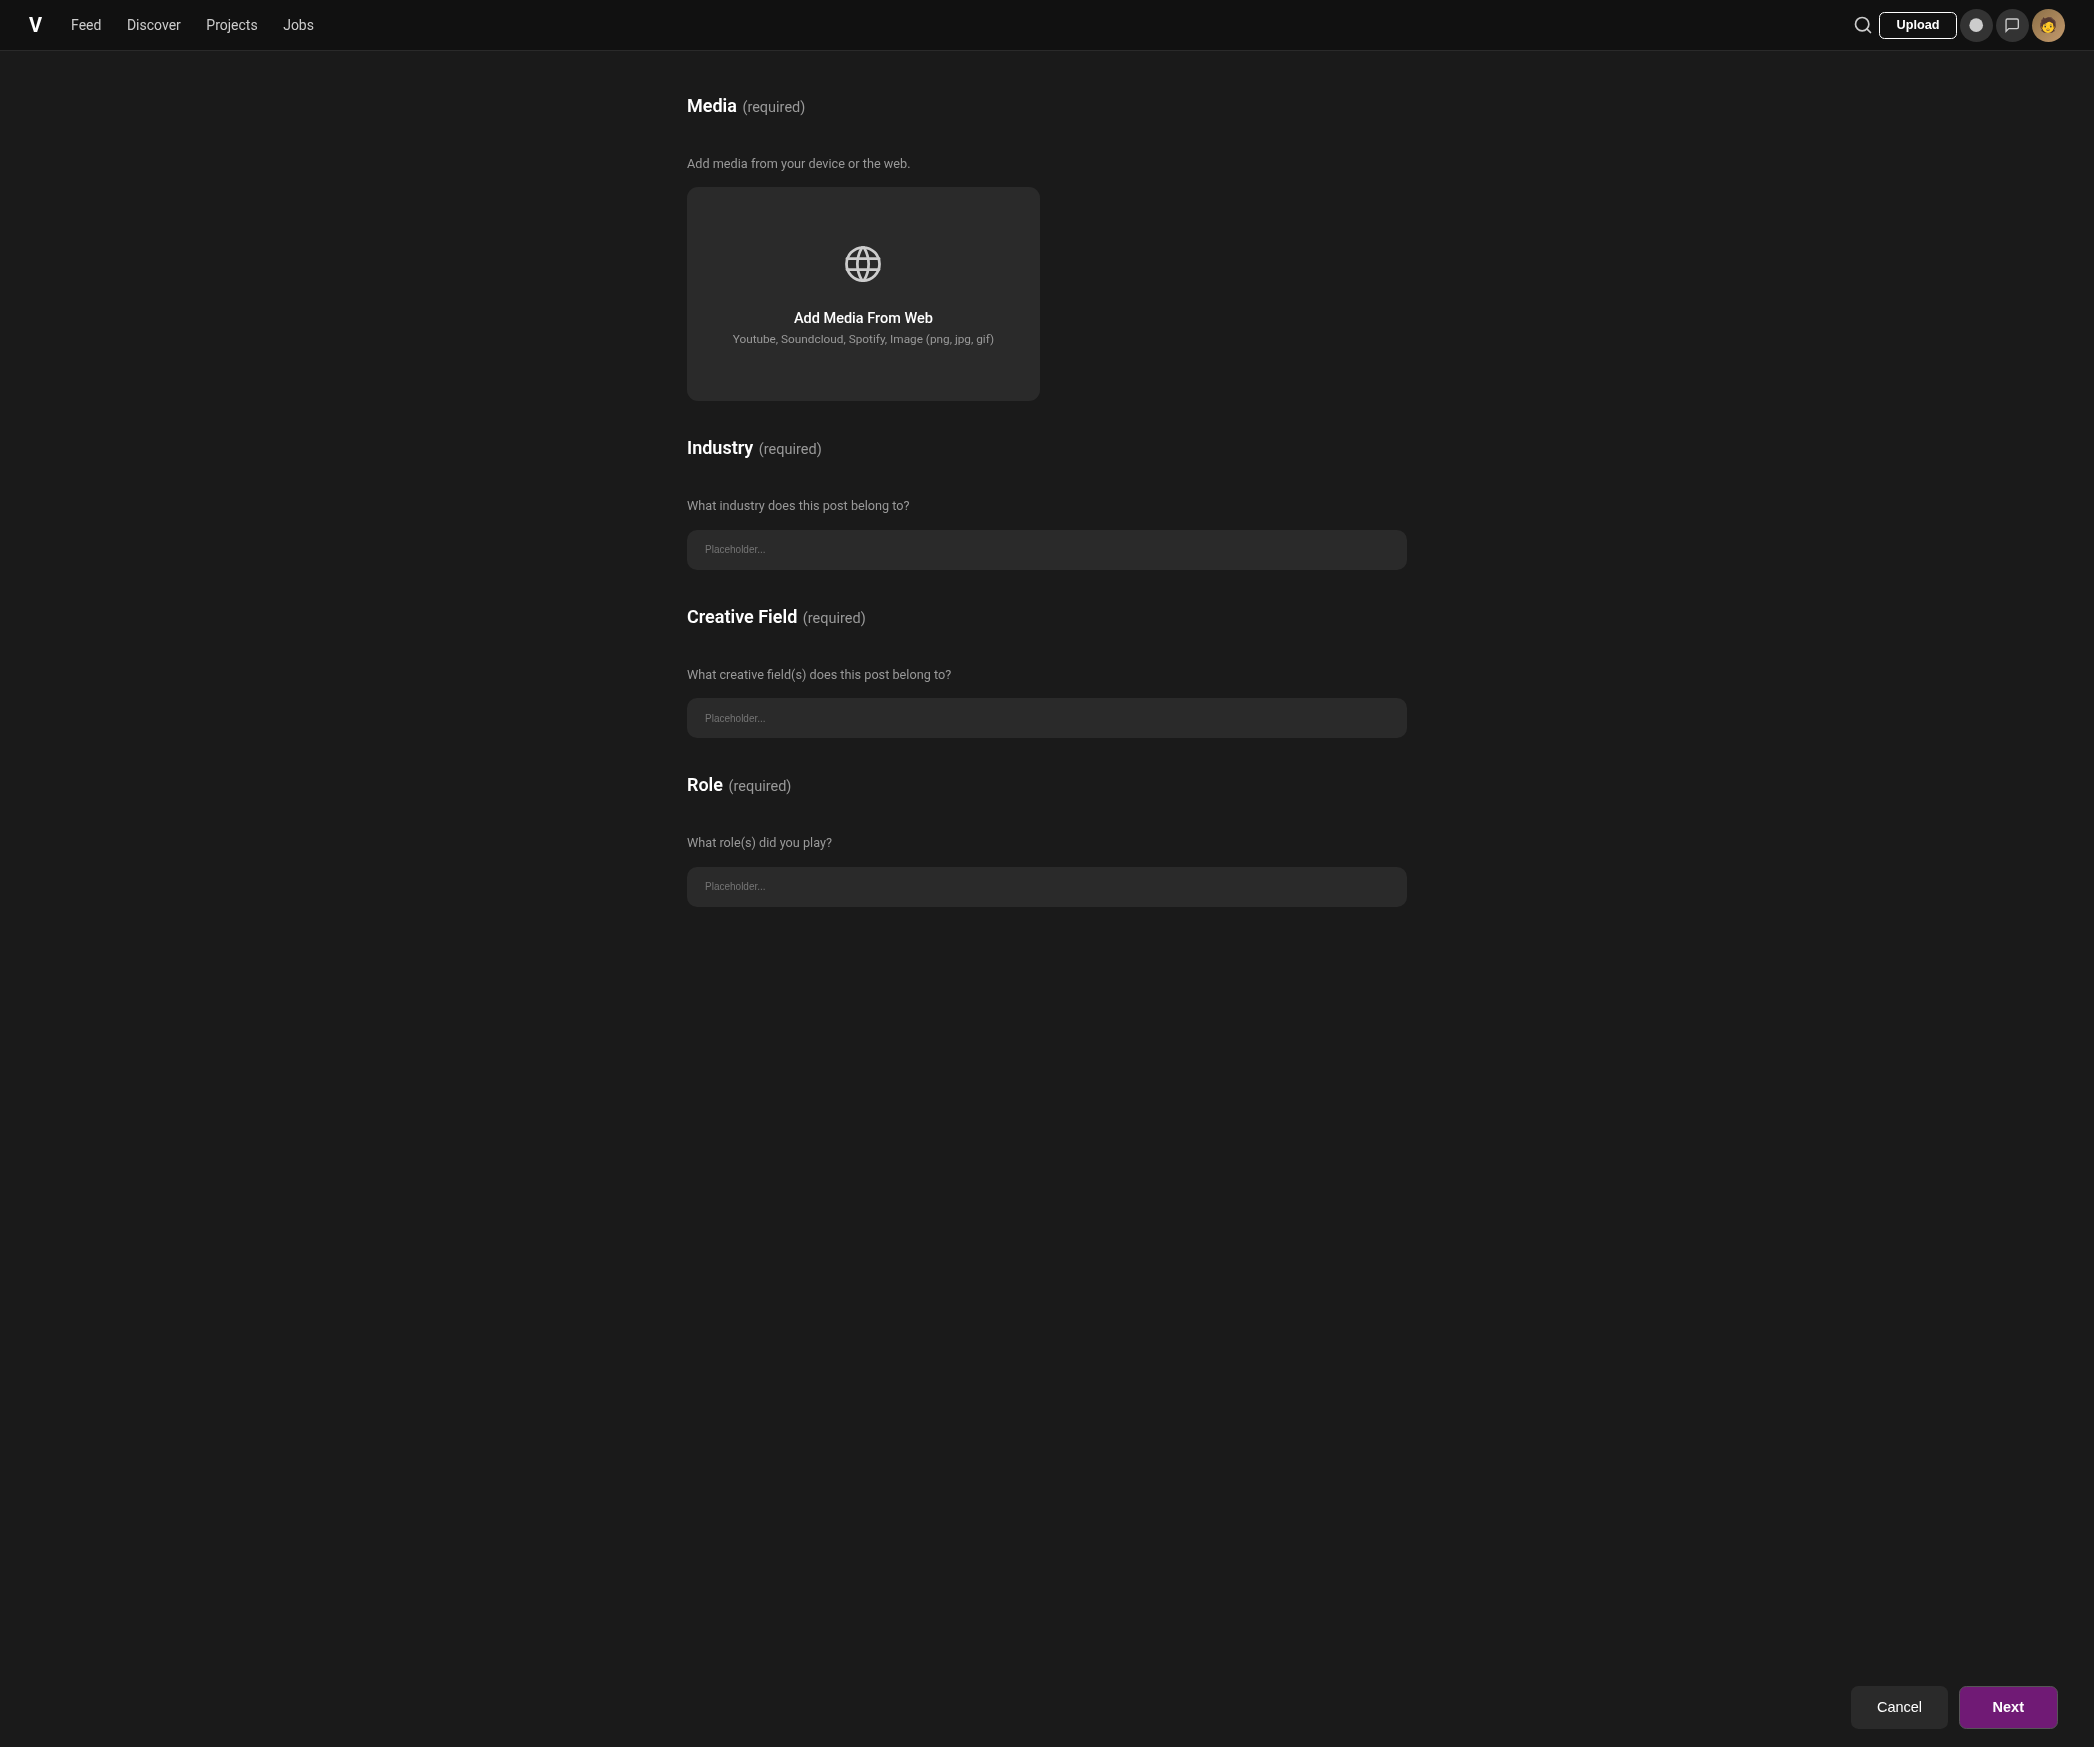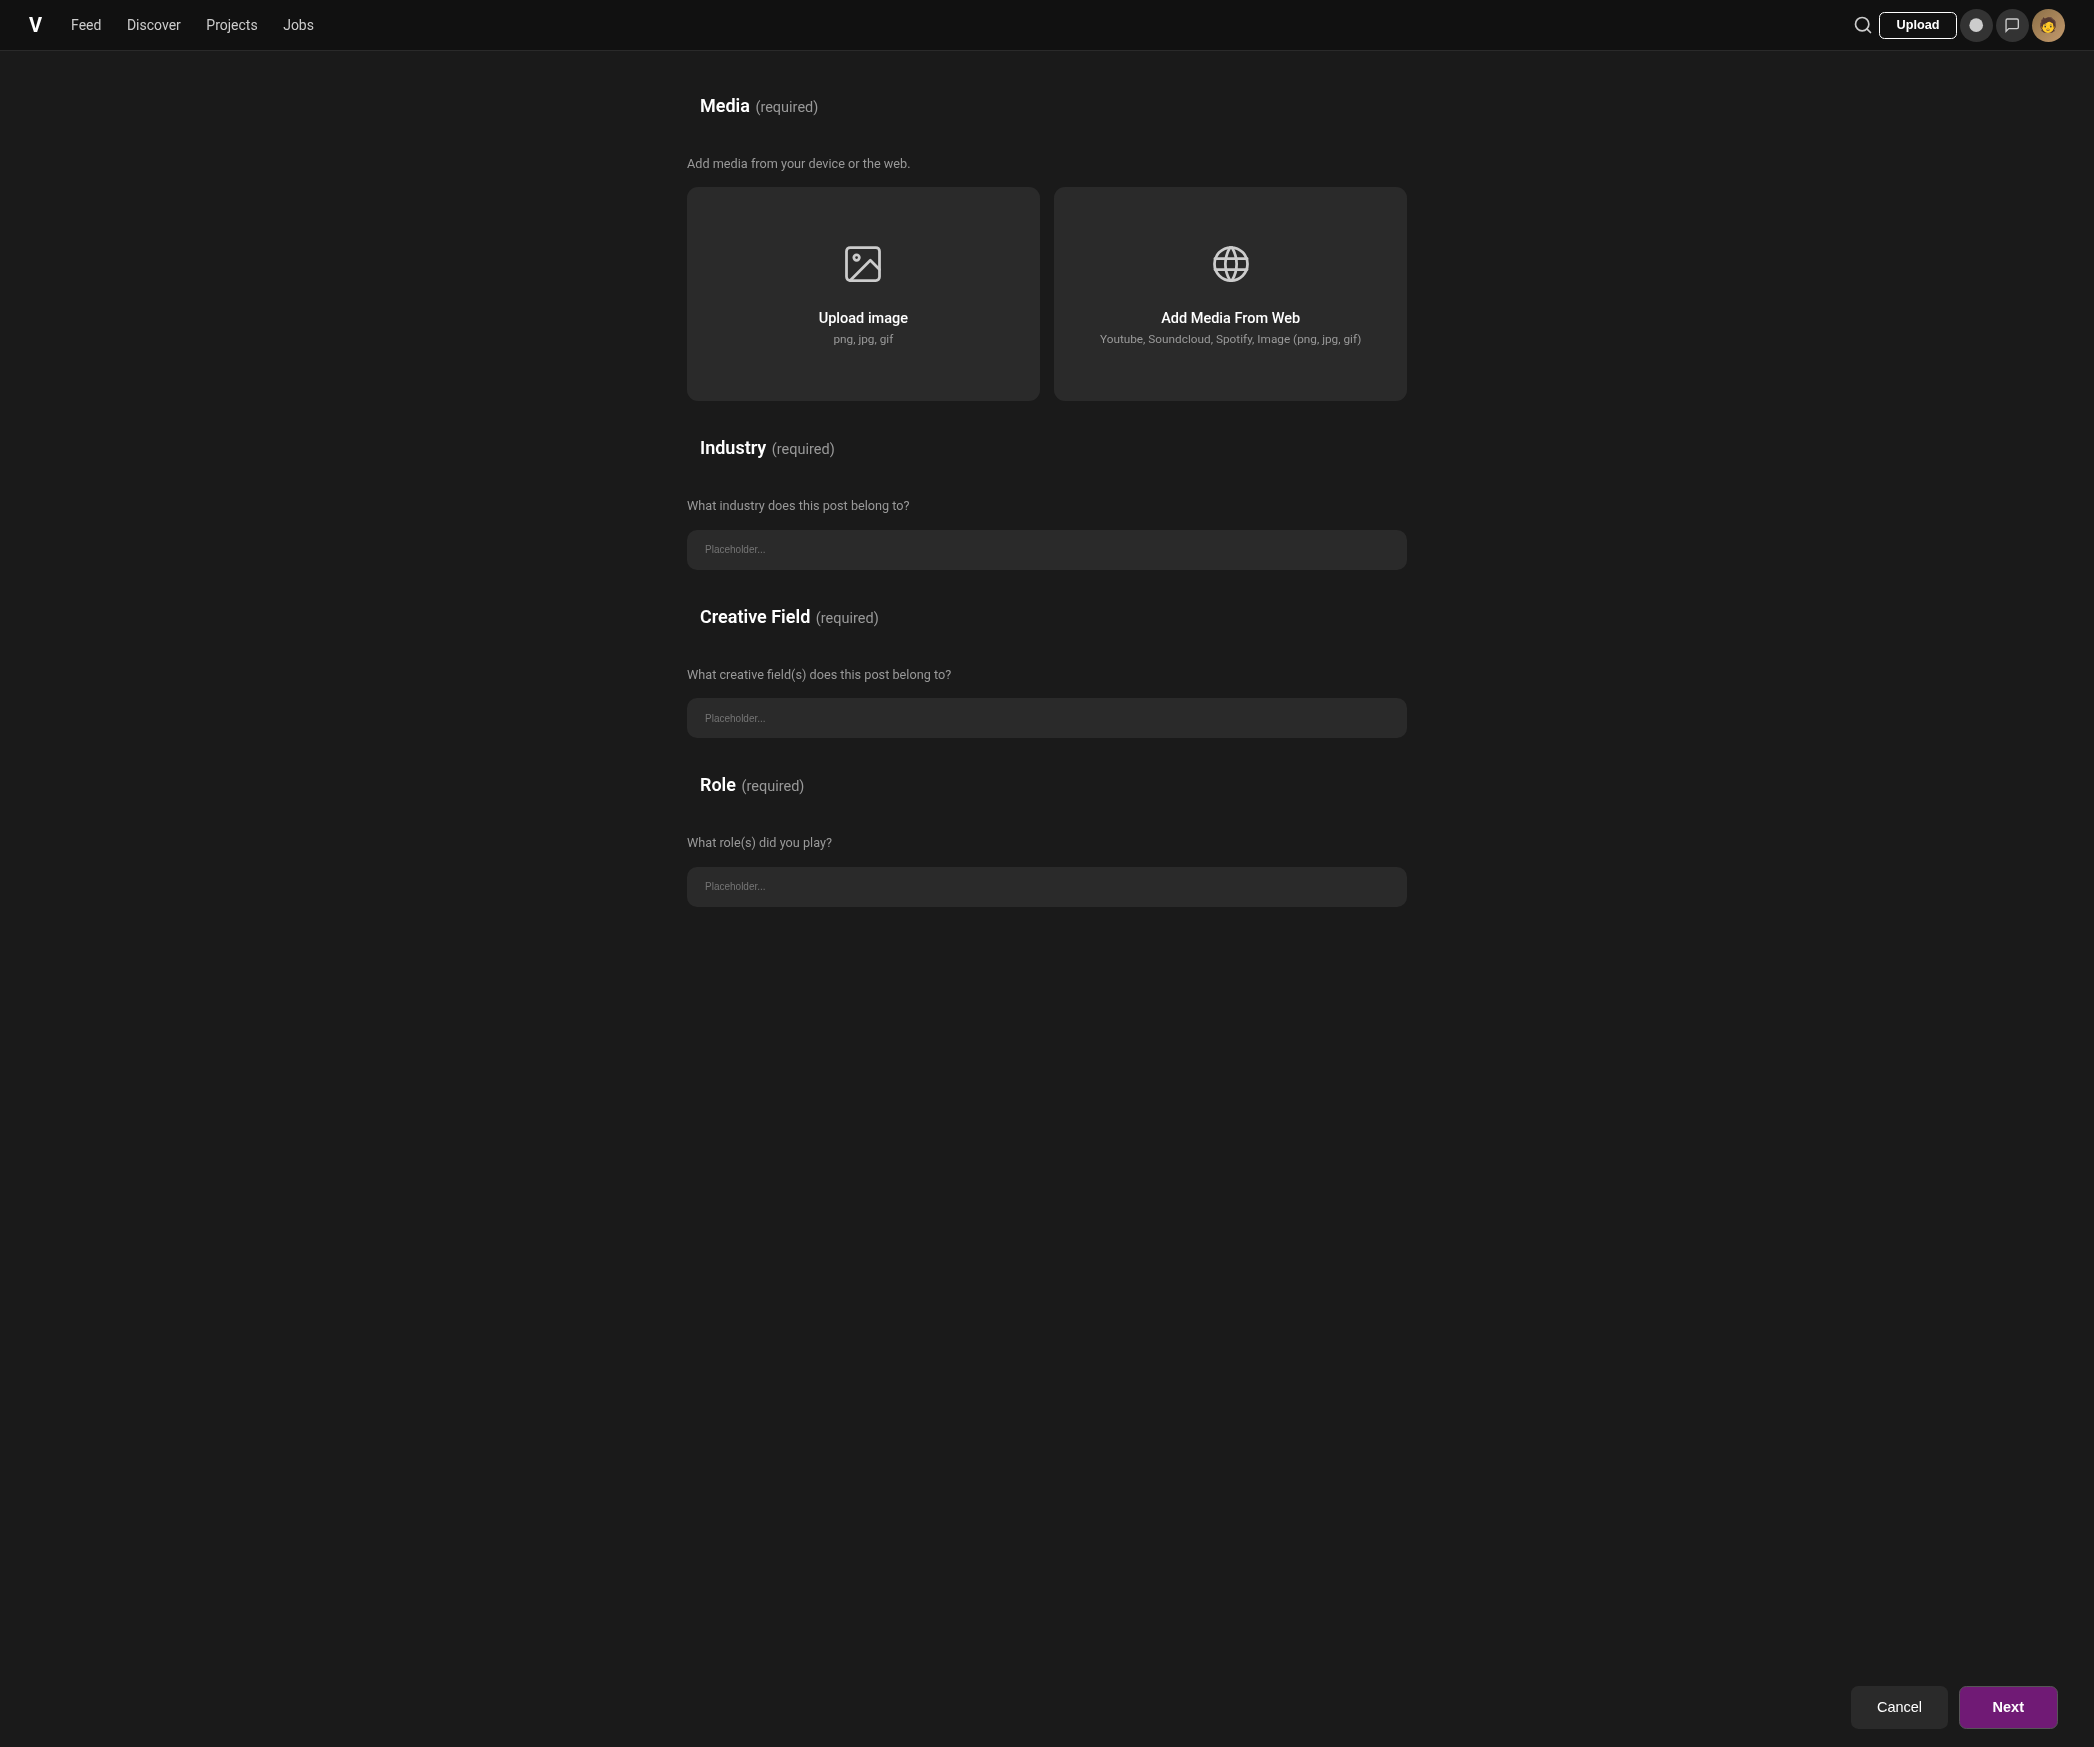--- a/index.html
+++ b/index.html
@@ -112,21 +112,20 @@
 
     
     .section {
       margin-bottom: 36px;
     }
     .section-title {
       font-size: 18px;
       font-weight: 600;
       color: #ffffff;
       margin-bottom: 3.6px;
-      margin-left: 13px;
     }
     .section-title .required {
       color: #999999;
       font-weight: 400;
       font-size: 14.5px;
       margin-left: 5.5px;
     }
     .section-subtitle {
       color: #999999;
       font-size: 12.7px;
@@ -253,31 +252,20 @@
 
 <main class="main-content">
 
   <section class="section">
     <div class="section-title">
       <span>Media</span><span class="required">(required)</span>
     </div>
     <div class="section-subtitle">Add media from your device or the web.</div>
     <div class="media-cards">
 
-      <div class="media-card">
-        <div class="media-card-icon">
-          <svg width="44" height="44" viewBox="0 0 24 24" fill="none" stroke="#cccccc" stroke-width="1.5" stroke-linecap="round" stroke-linejoin="round">
-            <rect x="3" y="3" width="18" height="18" rx="2" ry="2"></rect>
-            <circle cx="8.5" cy="8.5" r="1.5"></circle>
-            <polyline points="21 15 16 10 5 21"></polyline>
-          </svg>
-        </div>
-        <div class="media-card-title">Upload image</div>
-        <div class="media-card-subtitle">png, jpg, gif</div>
-      </div>
 
       <div class="media-card">
         <div class="media-card-icon">
           <svg width="44" height="44" viewBox="0 0 24 24" fill="none" stroke="#cccccc" stroke-width="1.5" stroke-linecap="round" stroke-linejoin="round">
             <circle cx="12" cy="12" r="9"></circle>
             <line x1="3.27" y1="9" x2="20.73" y2="9"></line>
             <line x1="3.27" y1="15" x2="20.73" y2="15"></line>
             <path d="M11.5 3a17 17 0 0 0 0 18"></path>
             <path d="M12.5 3a17 17 0 0 1 0 18"></path>
           </svg>

